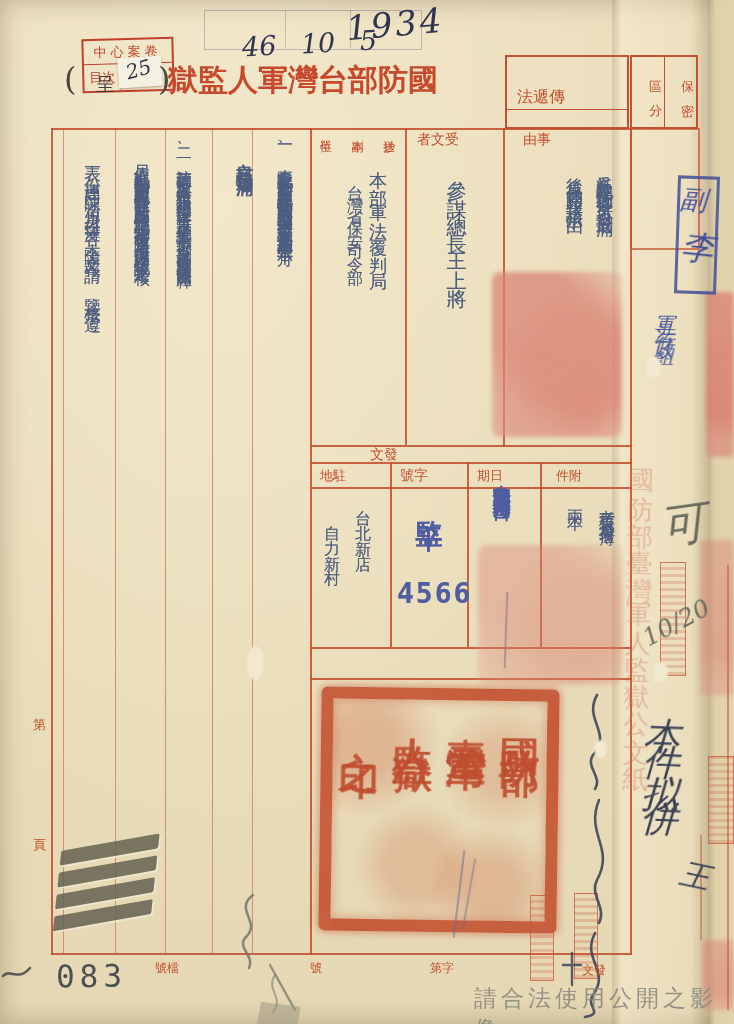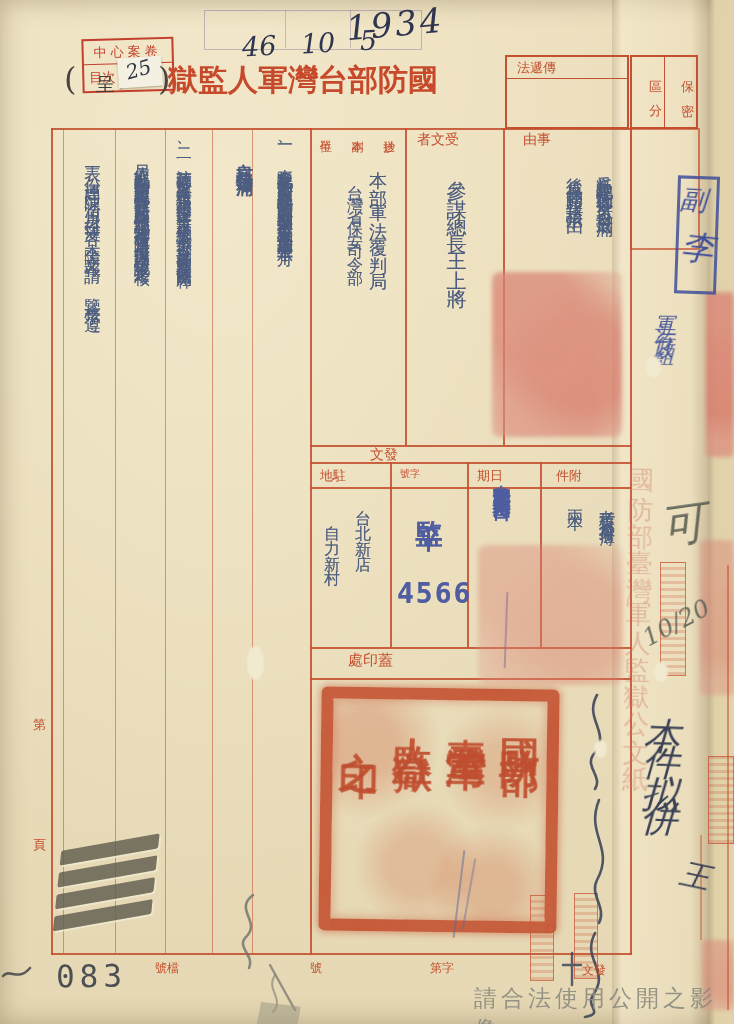--- a/index.html
+++ b/index.html
@@ -96,21 +96,21 @@
   <div class="abs" style="left:118px;top:57px;width:44px;height:30px;background:#f4f0e2;box-shadow:0 1px 2px rgba(80,60,30,.4);transform:rotate(-4deg);">
     <span style="display:block;font-size:20px;font-style:italic;color:#2e3444;transform:rotate(-12deg);padding-left:8px;">25</span>
   </div>
 
   <div class="abs" style="left:64px;top:60px;font-size:32px;color:#4a4440;">(</div>
   <div class="abs" style="left:96px;top:72px;font-size:19px;color:#3f3b38;">呈</div>
   <div class="abs" style="left:158px;top:60px;font-size:32px;color:#4a4440;">)</div>
   <div id="title-row" class="abs rtlrow">獄監人軍灣台部防國</div>
 
   <div class="abs" style="left:505px;top:55px;width:120px;height:70px;border:2px solid #c4502f;">
-    <div class="rtlrow red" style="font-size:13px;padding:2px 10px 1px 10px;border-bottom:1.5px solid #c4502f;">法遞傳</div>
+    <div class="rtlrow red" style="font-size:16px;padding:2px 10px 1px 10px;border-bottom:1.5px solid #c4502f;margin-top:28px;">法遞傳</div>
   </div>
 
   <div class="abs" style="left:630px;top:55px;width:64px;height:70px;border:2px solid #c4502f;display:flex;flex-direction:row-reverse;">
     <div class="vtext red" style="width:31px;font-size:13px;letter-spacing:24px;padding-top:4px;text-align:center;border-left:1.5px solid #c4502f;">保密</div>
     <div class="vtext red" style="width:31px;font-size:13px;letter-spacing:24px;padding-top:4px;text-align:center;">區分</div>
   </div>
 
   <div class="abs hl" style="left:51px;top:128px;width:581px;"></div>
   <div class="abs hl" style="left:51px;top:953px;width:581px;"></div>
   <div class="abs vl" style="left:51px;top:128px;height:827px;"></div>
@@ -141,32 +141,31 @@
   </div>
 
   <div class="abs vtext ink" style="left:594px;top:162px;font-size:17px;letter-spacing:3.5px;">爲叛亂犯黃德卿一名可否於刑滿</div>
   <div class="abs vtext ink" style="left:564px;top:164px;font-size:17px;letter-spacing:4.5px;">後具保開釋報請核示由</div>
   <div class="abs vtext ink" style="left:444px;top:165px;font-size:20px;letter-spacing:18px;">參謀總長王上將</div>
   <div class="abs vtext ink" style="left:366px;top:157px;font-size:18px;letter-spacing:17px;">本部軍法覆判局</div>
   <div class="abs vtext ink" style="left:344px;top:172px;font-size:16px;letter-spacing:12px;">台灣省保安司令部</div>
 
   <div class="abs rtlrow red" style="left:310px;top:446px;width:322px;font-size:14px;padding:0 60px;box-sizing:border-box;">文發</div>
   <div class="abs rtlrow red" style="left:310px;top:467px;width:80px;font-size:13px;padding:0 10px;box-sizing:border-box;">地駐</div>
-  <div class="abs rtlrow red" style="left:390px;top:467px;width:77px;font-size:10px;padding:0 10px;box-sizing:border-box;">號字</div>
+  <div class="abs rtlrow red" style="left:390px;top:467px;width:77px;font-size:14px;padding:0 10px;box-sizing:border-box;">號字</div>
   <div class="abs rtlrow red" style="left:467px;top:467px;width:73px;font-size:13px;padding:0 10px;box-sizing:border-box;">期日</div>
   <div class="abs rtlrow red" style="left:540px;top:467px;width:90px;font-size:13px;padding:0 16px;box-sizing:border-box;">件附</div>
 
   <div class="abs vtext ink" style="left:352px;top:497px;font-size:16px;letter-spacing:15px;">台北新店</div>
   <div class="abs vtext ink" style="left:321px;top:512px;font-size:16px;letter-spacing:15px;">自力新村</div>
   <div class="abs vtext stampblue" style="left:411px;top:498px;font-size:27px;font-weight:700;letter-spacing:7px;">監平</div>
   <div class="abs stampblue" style="left:397px;top:577px;font-size:28px;font-weight:700;letter-spacing:2px;font-family:'DejaVu Sans Mono',monospace;">4566</div>
   <div class="abs vtext stampblue" style="left:490px;top:470px;font-size:18px;font-weight:700;letter-spacing:2px;transform:rotate(.6deg);">中華民國四六年拾月四日</div>
   <div class="abs vtext ink" style="left:596px;top:497px;font-size:16px;letter-spacing:3px;">考核表一份身份簿</div>
   <div class="abs vtext ink" style="left:564px;top:497px;font-size:16px;letter-spacing:5px;">兩本</div>
-  <div class="abs rtlrow red" style="left:310px;top:651px;width:322px;font-size:15px;padding:0 38px;box-sizing:border-box;">處印蓋</div>
 
   <div class="abs" style="left:505px;top:592px;width:2px;height:76px;background:#4f5da1;opacity:.55;transform:rotate(2deg);"></div>
 
   <div class="abs vtext ink" style="left:274px;top:136px;font-size:16px;letter-spacing:2px;">一、查叛亂犯黃德卿一名因內亂罪經高等法院判處有期徒刑十年褫奪公權五年其刑期至四十六年十一月</div>
   <div class="abs vtext ink" style="left:234px;top:150px;font-size:17px;letter-spacing:3px;font-weight:700;">六日執行屆滿</div>
   <div class="abs vtext ink" style="left:173px;top:136px;font-size:15.5px;letter-spacing:2.5px;">二、該黃德卿一名經考核結果思想已臻改正言行表示正確總分爲七十分可否於刑滿後飭具妥保依法開釋</div>
   <div class="abs vtext ink" style="left:131px;top:152px;font-size:16px;letter-spacing:2.5px;">另依戡亂時期預防匪諜再犯管教辦法嚴加管教惟該犯判決書併在陳浩川身份簿內謹檢呈該犯之考核</div>
   <div class="abs vtext ink" style="left:81px;top:152px;font-size:16.5px;letter-spacing:6px;">表一份連同陳浩川身份簿各一本隨文報請 鑒核示遵</div>
 
   <div id="seal" class="abs">

